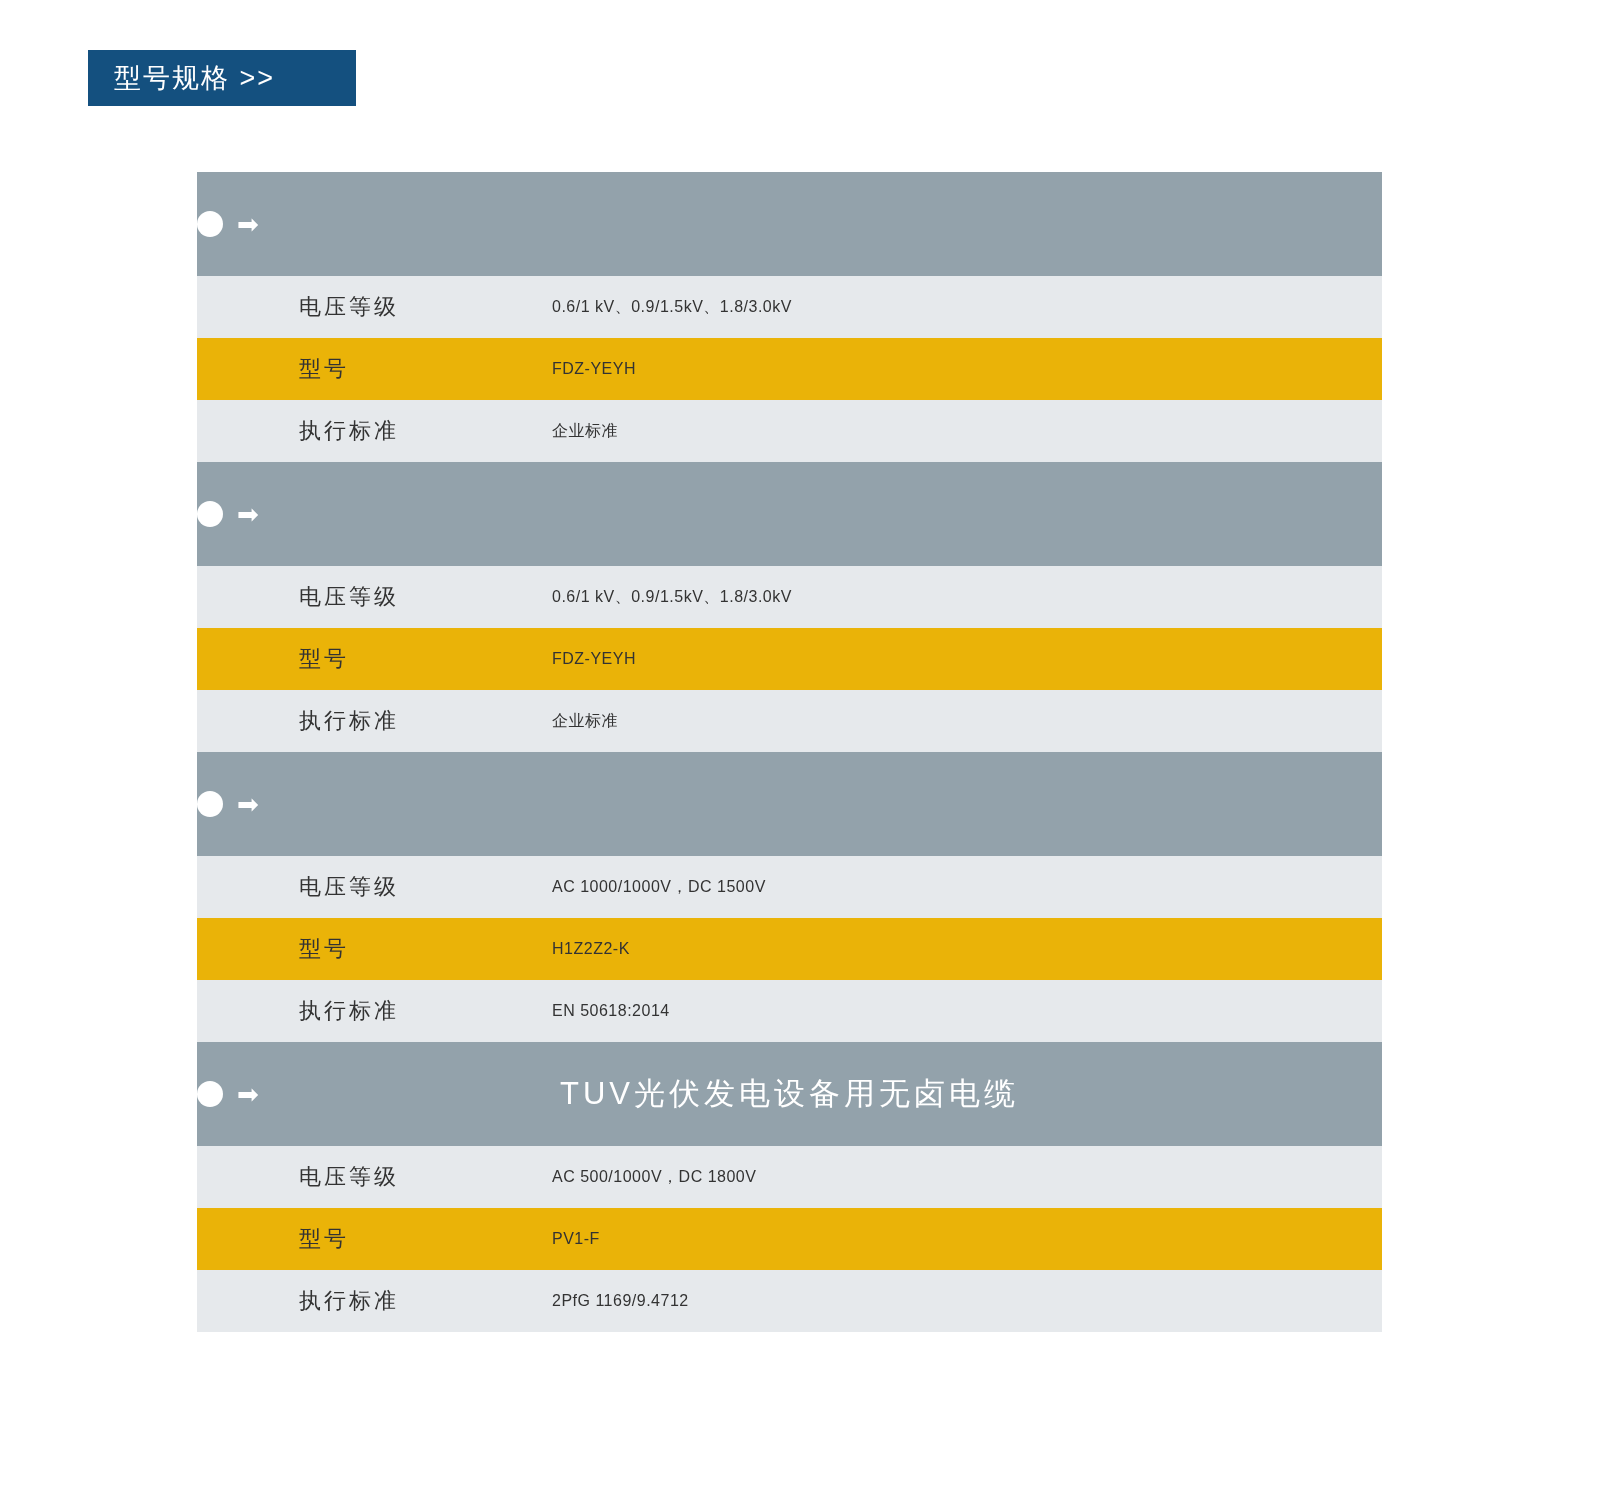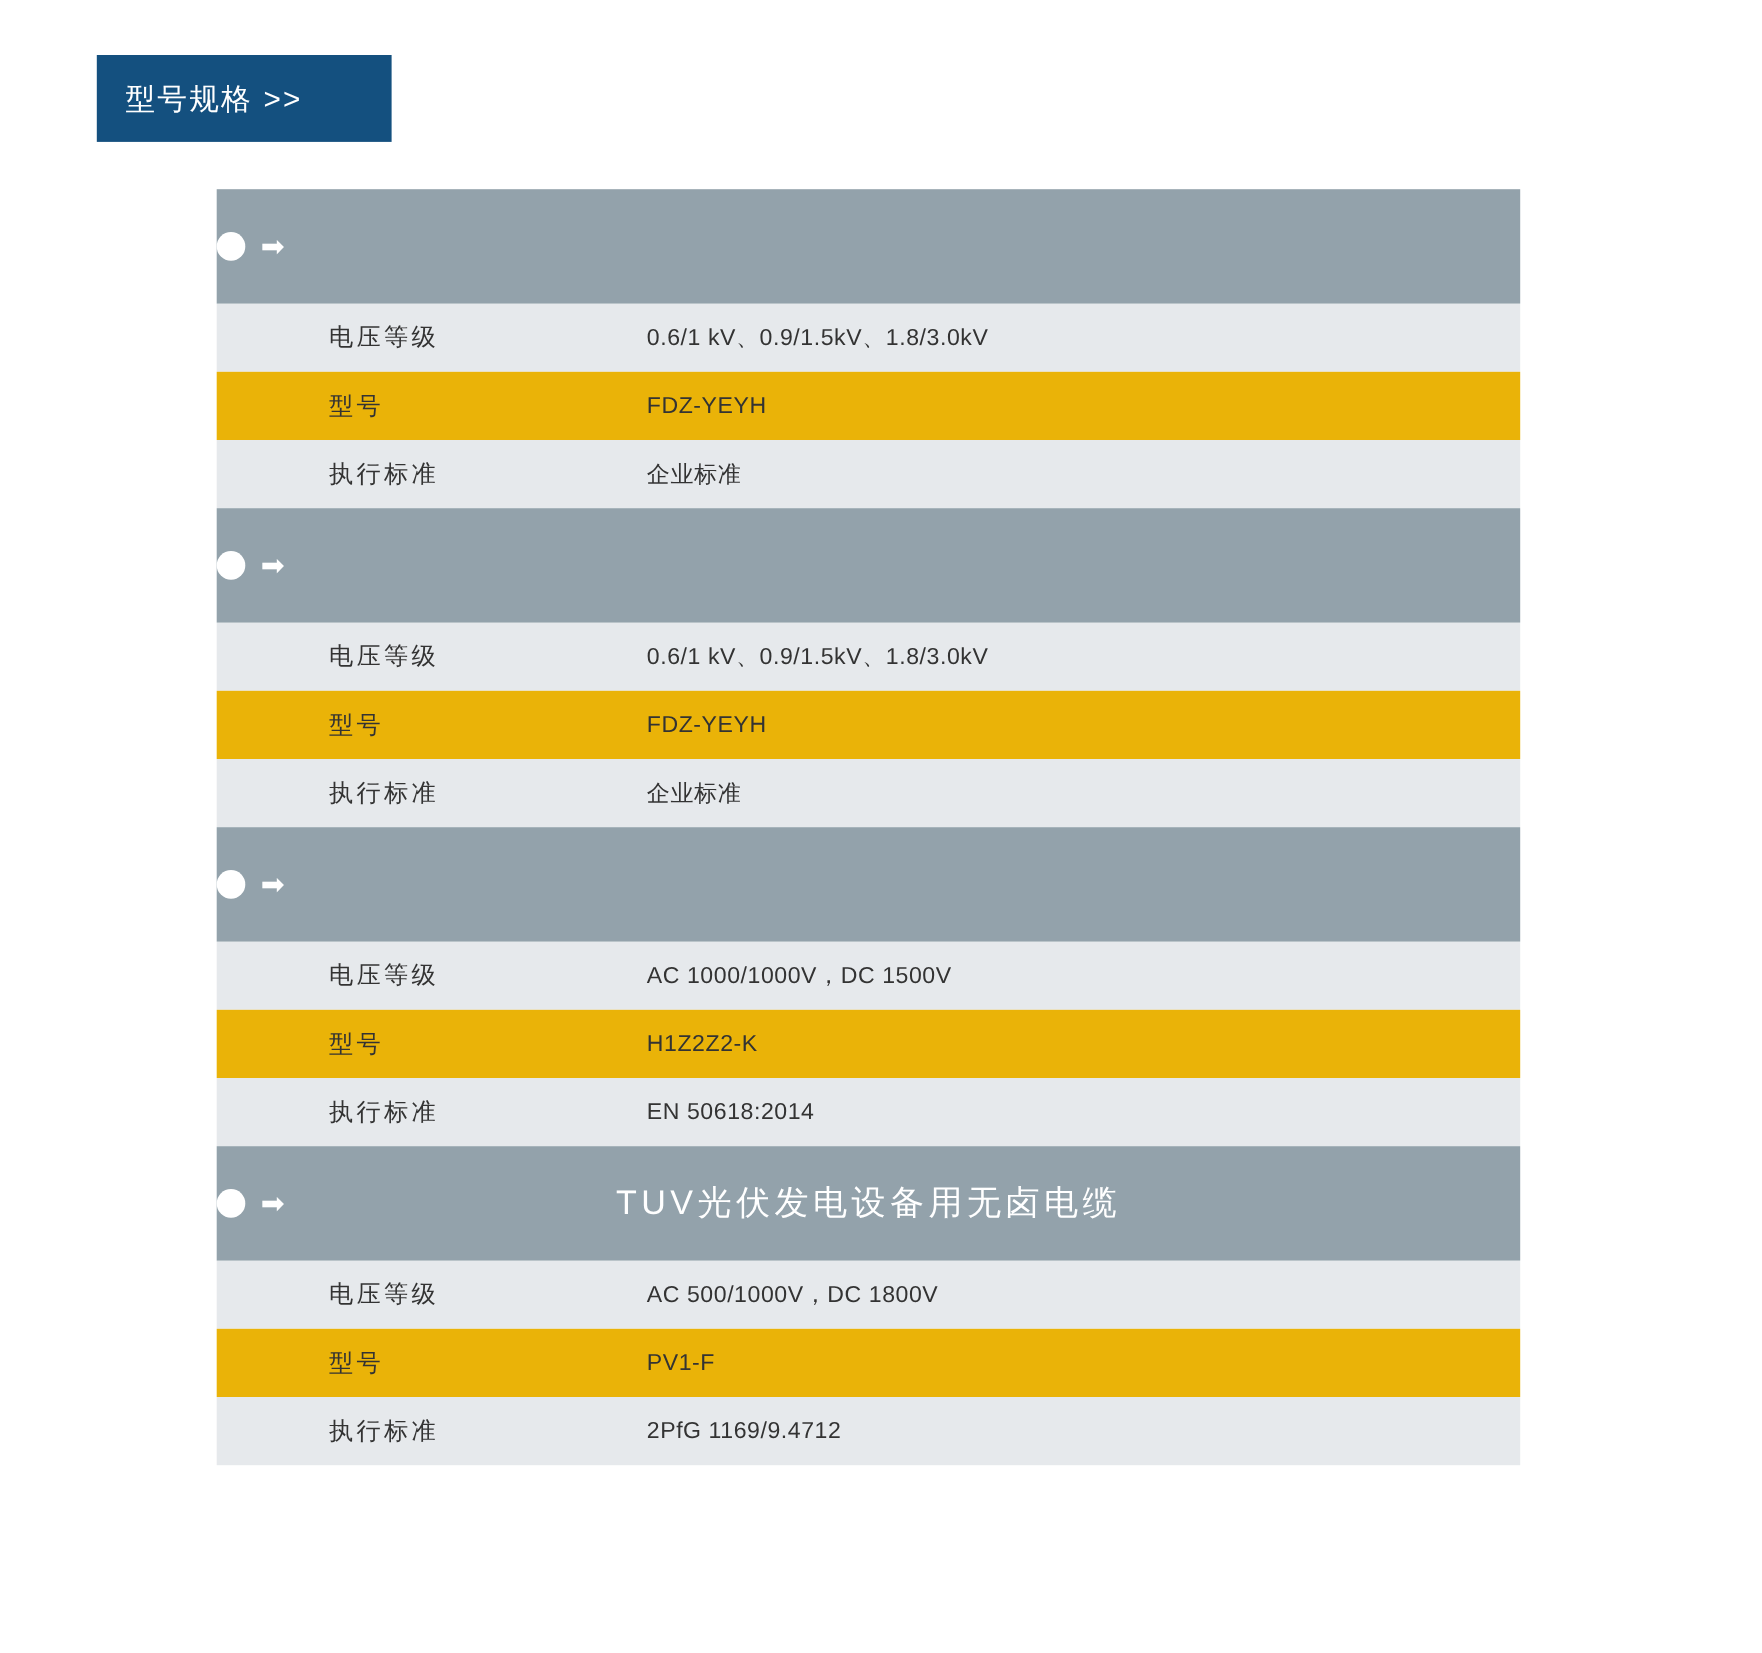--- a/index.html
+++ b/index.html
@@ -20,21 +20,21 @@
     width: 1602px;
     height: 1503px;
   }
 
   
   .section-tag {
     position: absolute;
     left: 88px;
     top: 50px;
     width: 268px;
-    height: 79px;
+    height: 56px;
     background: #14507f;
     display: flex;
     align-items: center;
   }
   .section-tag .tag-text {
     color: #ffffff;
     font-size: 27px;
     letter-spacing: 2px;
     padding-left: 26px;
     font-weight: normal;
@@ -106,25 +106,24 @@
   .spec-row .label {
     width: 355px;
     padding-left: 102px;
     box-sizing: border-box;
     font-size: 22px;
     color: #333333;
     letter-spacing: 3px;
     white-space: nowrap;
   }
   .spec-row .value {
-    font-size: 21px;
+    font-size: 16px;
     color: #333333;
     letter-spacing: 0.5px;
     white-space: nowrap;
-    margin-left: 36px;
   }
 </style>
 </head>
 <body>
 
 <div class="page">
 
   <div class="section-tag">
     <span class="tag-text">型号规格 &gt;&gt;</span>
   </div>

